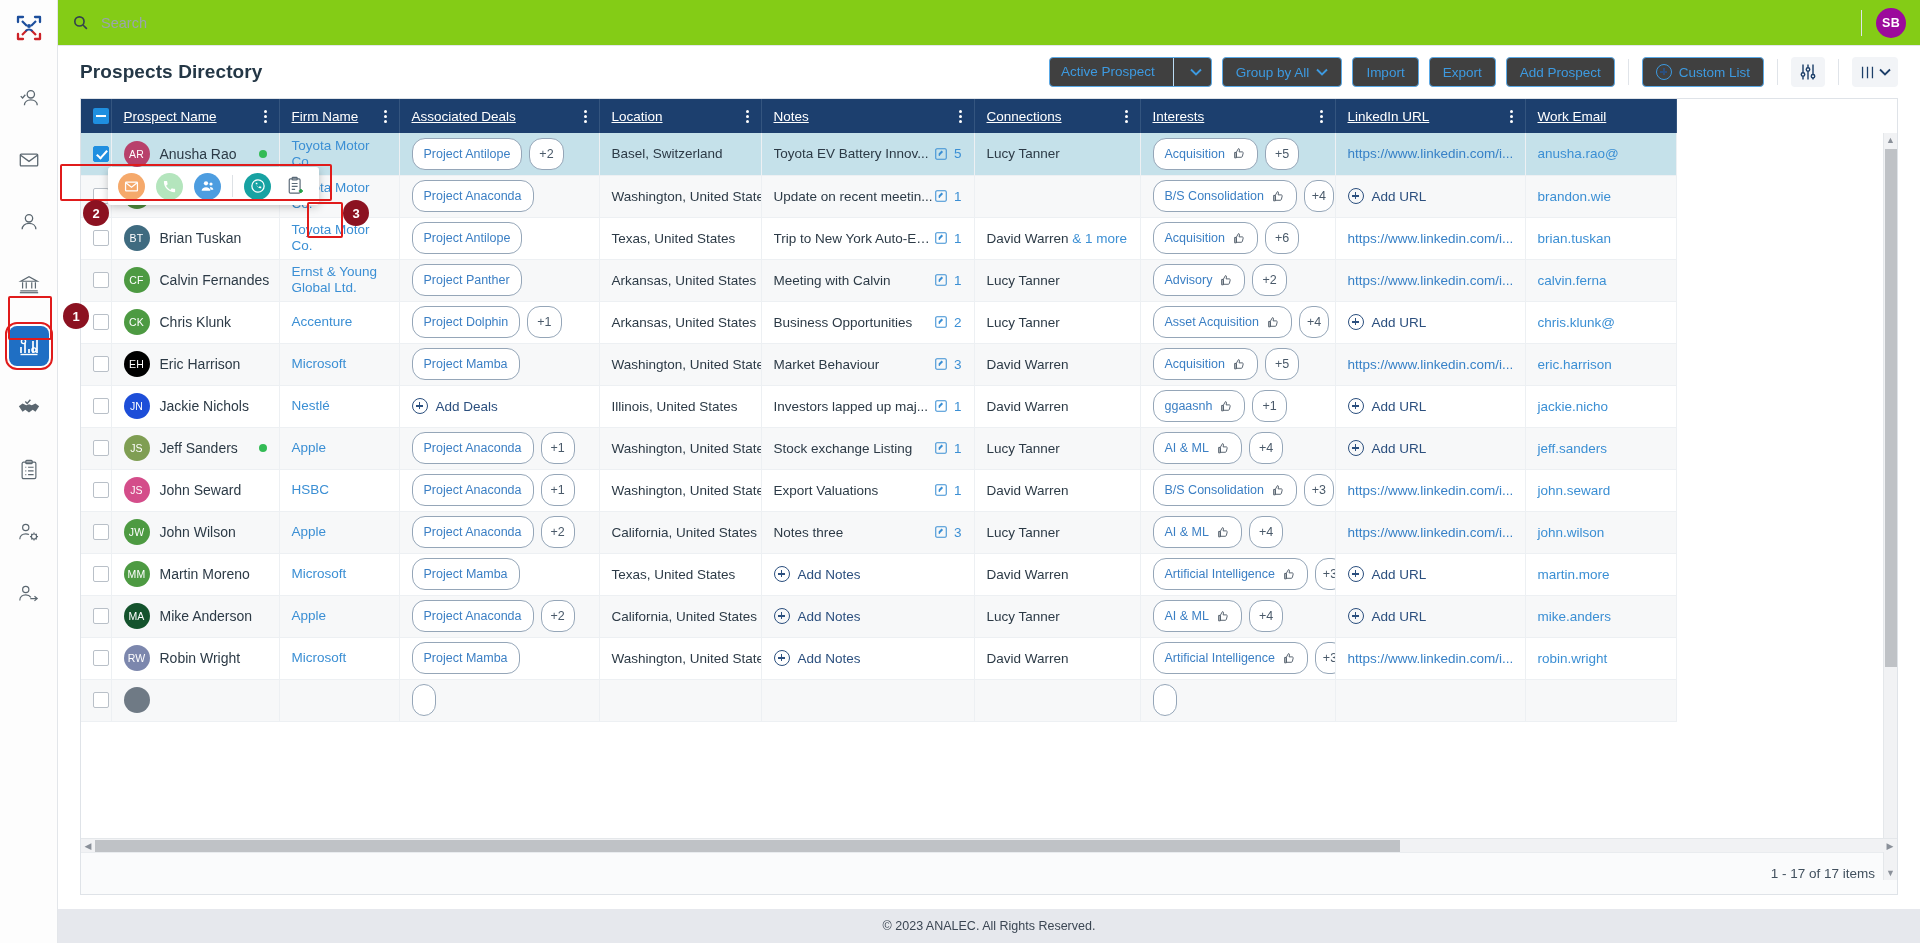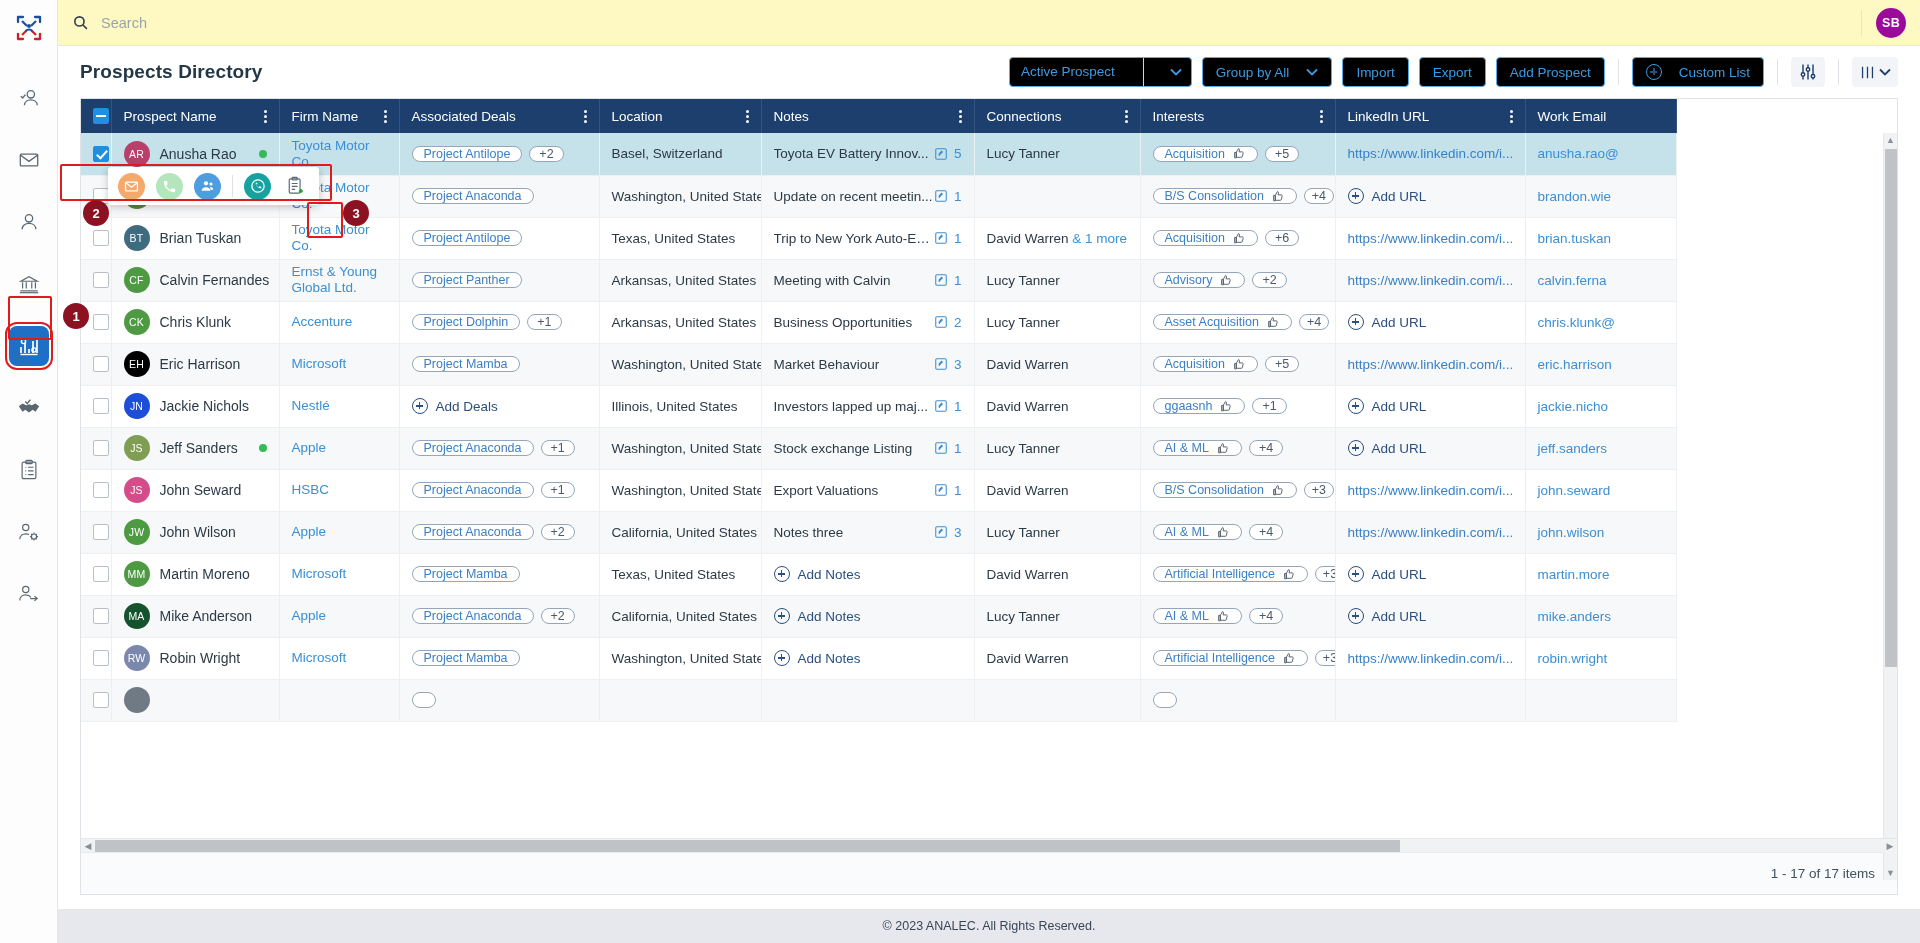--- a/index.html
+++ b/index.html
@@ -25,21 +25,21 @@
     display:flex; align-items:center; justify-content:center;
     color:#5b6770; cursor:pointer;
   }
   .rail-item.active { background:#1f6fc4; color:#ffffff; }
   .rail-item.active.boxed { outline: 2.5px solid #e01b1b; outline-offset: 2px; }
 
   
   .main { flex:1; display:flex; flex-direction:column; height:943px; min-width:0; position:relative;}
 
   .topbar {
-    height: 46px; background:#fef9c3; border-bottom:1px solid #e3e6ea;
+    height: 46px; background:#84cc16; border-bottom:1px solid #e3e6ea;
     display:flex; align-items:center; padding: 0 14px; flex:0 0 46px;
   }
   .search-wrap { display:flex; align-items:center; gap:12px; flex:1; }
   .search-input {
     border:none; outline:none; font-size:14.5px; color:#394551;
     background:transparent; width: 340px; font-family:"Liberation Sans", sans-serif;
   }
   .search-input::placeholder { color:#9aa4ad; }
   .topbar-right { display:flex; align-items:center; gap:0; height:100%; }
   .vdiv { width:1px; height:26px; background:#dfe3e8; margin-right:14px; }
@@ -50,23 +50,23 @@
   }
 
   
   .page-head {
     height: 52px; display:flex; align-items:center; padding: 0 22px 0 22px;
     background:#fff; flex:0 0 52px;
   }
   .page-title { font-size:19px; color:#243746; font-weight:bold; letter-spacing:.1px;}
   .head-actions { margin-left:auto; display:flex; align-items:center; gap:10px; }
   .btn {
-    height:30px; border:1px solid #5aa9e6; border-radius:4px; background:#000000;
+    height:30px; border:1px solid #5aa9e6; border-radius:4px; background:#404040;
     color:#3d9ae0; font-size:13.5px; padding: 0 13px; display:flex; align-items:center;
-    gap:17px; cursor:pointer; white-space:nowrap; font-family:"Liberation Sans", sans-serif;
+    gap:7px; cursor:pointer; white-space:nowrap; font-family:"Liberation Sans", sans-serif;
   }
   .btn.split { padding:0; }
   .btn.split > .lbl { padding: 0 11px; line-height:28px; }
   .btn.split > .sep { width:1px; align-self:stretch; background:#bcdcf4; }
   .btn.split > .car { padding: 0 9px; display:flex; align-items:center; }
   .icon-btn {
     width:34px; height:30px; border-radius:4px; background:#f2f4f7;
     display:flex; align-items:center; justify-content:center; cursor:pointer; color:#1d3f69;
   }
   .icon-btn.wide { width:46px; gap:3px; }
@@ -76,21 +76,21 @@
   .grid-shell {
     margin: 0 22px; border:1px solid #dfe3e8; background:#fff;
     flex:1; min-height:0; display:flex; flex-direction:column; overflow:hidden;
     position:relative;
   }
   .grid-scroll { flex:1; overflow:hidden; position:relative; }
   table.grid { border-collapse: collapse; table-layout: fixed; width: 1595px; }
   table.grid th {
     background:#1c3f6e; color:#fff; font-size:13.5px; font-weight:normal;
     text-align:left; height:34px; padding: 7px 12px; border-right:1px solid #34557f;
-    position:relative; white-space:nowrap;
+    position:relative; white-space:nowrap;text-decoration:underline;
   }
   th .th-inner { display:flex; align-items:center; }
   th .kebab { margin-left:auto; letter-spacing:0; line-height:0; }
   th .kebab i { display:block; width:3px; height:3px; background:#fff; border-radius:50%; margin:2px 0; }
   table.grid td {
     height:42px; padding: 0 12px; font-size:13.5px; color:#2c3a46;
     border-right:1px solid #edf0f3; border-bottom:1px solid #edf0f3;
     white-space:nowrap; overflow:hidden; vertical-align:middle;
   }
   tr.alt td { background:#f7f8f9; }
@@ -115,21 +115,21 @@
   .av {
     width:26px; height:26px; border-radius:50%; color:#fff; font-size:10.5px;
     display:flex; align-items:center; justify-content:center; flex:0 0 26px; letter-spacing:.2px;
   }
   .pname { color:#2c3a46; font-size:14px; }
   .dot-online { width:8px; height:8px; border-radius:50%; background:#33bb55; margin-left:auto; }
   .lnk { color:#3b8fd4; }
   .lnk-dark { color:#3781c7; }
 
   .pill {
-    display:inline-flex; align-items:center; gap:8px; height:16px; padding: 0 11px;
+    display:inline-flex; align-items:center; gap:8px; height:32px; padding: 0 11px;
     border:1px solid #95a6b8; border-radius:13px; color:#3b7fc4; font-size:12.5px;
     background:#fff; vertical-align:middle;
   }
   .pill.count { padding: 0 9px; min-width:30px; justify-content:center; color:#4a5a6a; }
   .pill-row { display:flex; align-items:center; gap:7px; }
 
   .addlink { display:flex; align-items:center; gap:8px; color:#2b4f7e; font-size:13.5px; cursor:pointer; }
   .plus-circ { width:16px; height:16px; border:1.6px solid #2b4f7e; border-radius:50%; position:relative; flex:0 0 16px;}
   .plus-circ:before, .plus-circ:after { content:""; position:absolute; background:#2b4f7e; }
   .plus-circ:before { left:3px; top:6.2px; width:7px; height:1.6px; }

